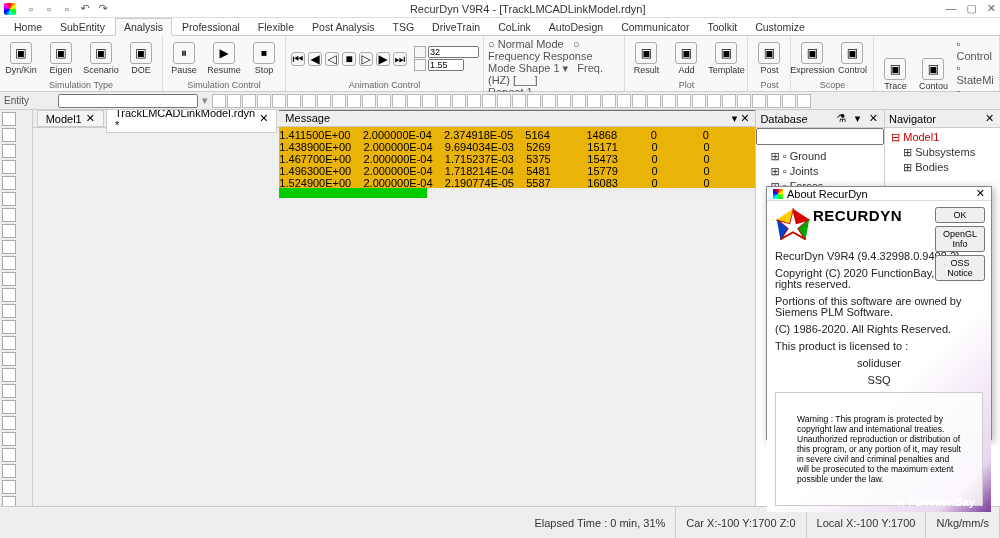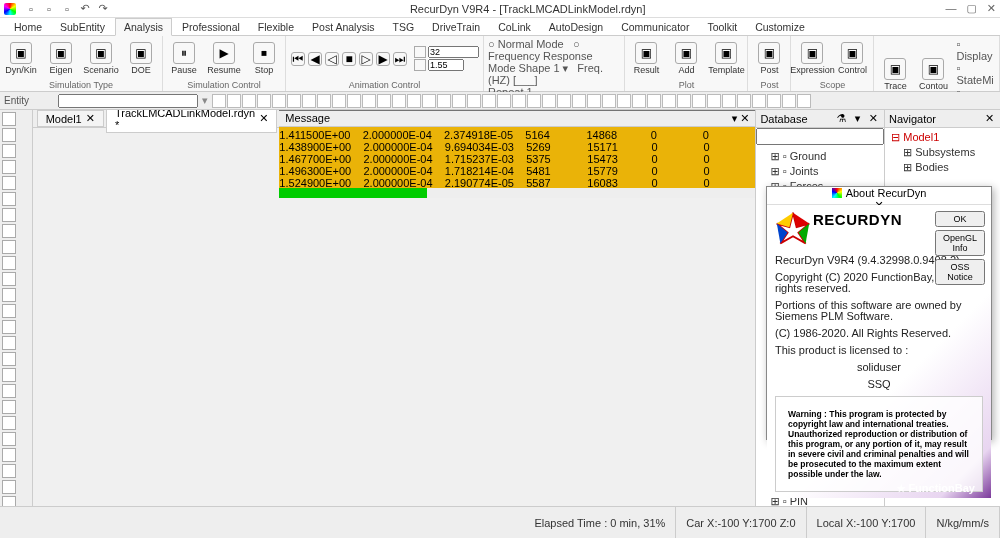--- a/index.html
+++ b/index.html
@@ -41,29 +41,29 @@
 .msg-panel .body { flex: 1; overflow: auto; padding: 2px 0; font-family: Consolas, monospace; font-size: 9px; white-space: pre; }
 .msg-panel .progress { height: 10px; background: #eee; position: relative; }
 .msg-panel .progress .bar { height: 100%; background: #0c0; }
 .side { width: 144px; border-left: 1px solid #ccc; background: #fff; display: flex; flex-direction: column; }
 .side .head { font-size: 10px; padding: 2px 4px; background: #eee; border-bottom: 1px solid #ccc; display: flex; align-items: center; gap: 3px; }
 .side .head .ic { width: 13px; height: 13px; display: inline-flex; align-items: center; justify-content: center; }
 .side input { width: 100%; font-size: 10px; padding: 1px 2px; margin-bottom: 2px; }
 .side .tree { flex: 1; overflow: auto; font-size: 10px; padding: 2px; }
 .side .tree div { padding: 1px 0 1px 12px; color: #333; white-space: nowrap; }
 .about { position: absolute; top: 186px; left: 766px; width: 226px; height: 254px; background: #fff; border: 1px solid #888; box-shadow: 2px 2px 8px rgba(0,0,0,0.3); display: flex; flex-direction: column; font-size: 9px; }
-.about .tbar { height: 18px; background: #fff; display: flex; align-items: center; justify-content: space-between; padding: 0 6px; border-bottom: 1px solid #ddd; flex-direction: column; }
+.about .tbar { height: 18px; background: #fff; display: flex; align-items: center; justify-content: space-between; padding: 0 6px; border-bottom: 1px solid #ddd; }
 .about .body { flex: 1; position: relative; padding: 6px 8px; background: linear-gradient(135deg, #fff 60%, #e8d5f0 90%, #7b3a9b 100%); }
 .about .logo-row { display: flex; align-items: flex-start; gap: 2px; margin-bottom: 8px; }
 .about .logo-row .star { width: 36px; height: 36px; }
 .about .logo-row .name { font-size: 15px; font-weight: bold; letter-spacing: 0.5px; }
 .about .btns { position: absolute; top: 6px; right: 6px; display: flex; flex-direction: column; gap: 3px; }
 .about .btns button { font-size: 9px; padding: 1px 6px; width: 50px; }
 .about p { margin-bottom: 6px; color: #222; line-height: 11px; }
-.about .warn { border: 1px solid #ccc; padding: 12px; background: rgba(255,255,255,0.8); margin-top: 4px; font-size: 8.5px; line-height: 10px; font-weight: bold; }
+.about .warn { border: 1px solid #ccc; padding: 21px; background: rgba(255,255,255,0.8); margin-top: 4px; font-size: 8.5px; line-height: 10px; }
 .about .fb { position: absolute; bottom: 4px; right: 16px; color: #fff; font-weight: bold; font-size: 10px; }
 .status { height: 32px; background: #eee; border-top: 1px solid #ccc; display: flex; align-items: center; font-size: 10px; color: #333; }
 .status .cell { padding: 0 10px; border-right: 1px solid #ccc; height: 100%; display: flex; align-items: center; }
 .status .spacer { flex: 1; }
 </style>
 </head>
 <body>
 
 <div class="title-bar">
   <span class="logo"></span>
@@ -230,21 +230,21 @@
           <div class="big-btn">
             <span class="icon">▣</span>
             <span class="txt">Trace</span>
           </div>
           <div class="big-btn">
             <span class="icon">▣</span>
             <span class="txt">Contou</span>
           </div>
         </div>
       <div class="ac-panel" id="grp-pt-side">
-          <div>▫ Display</div>
+          <div>▫ Control</div>
           <div>▫ StateMi</div>
           <div>▫ Clearan</div>
         </div>
     </div>
     <div class="label">Post Tool</div>
   </div>
 </div>
 
 <div class="entity-bar">
   <span class="label">Entity</span>

